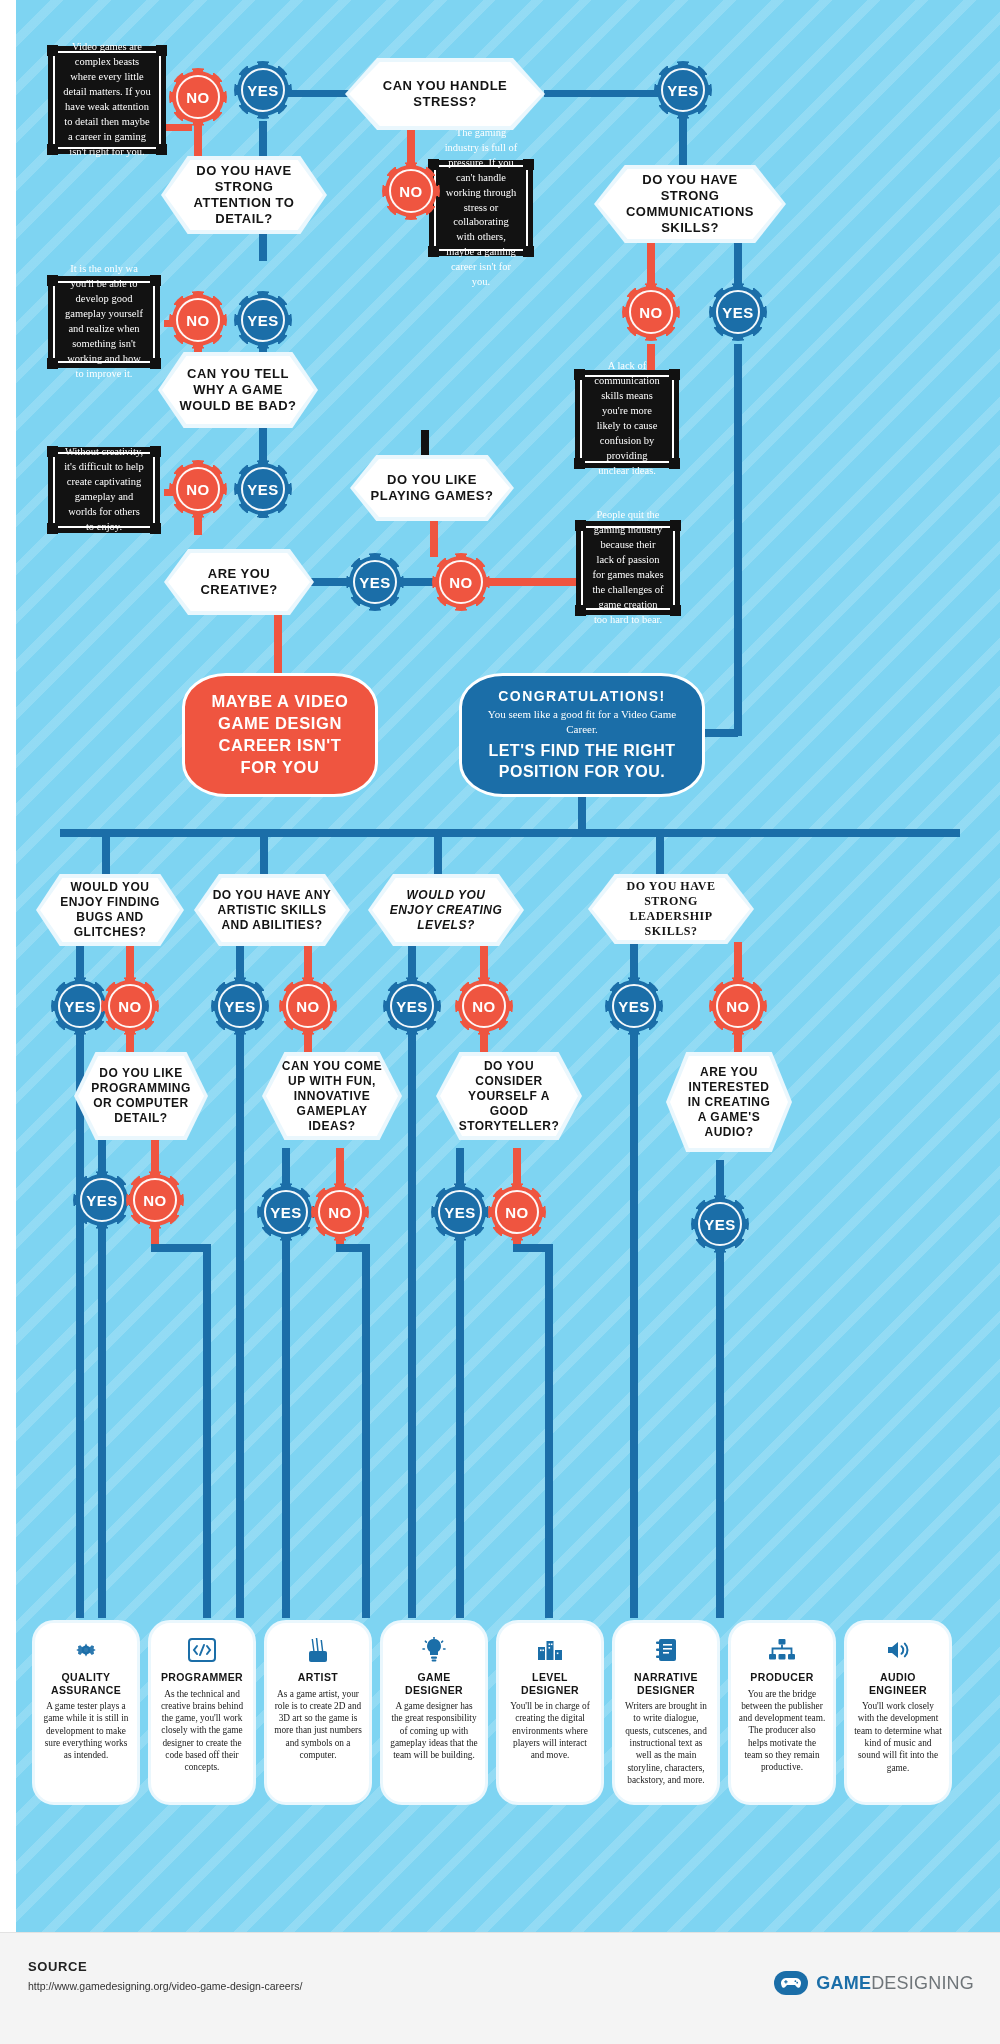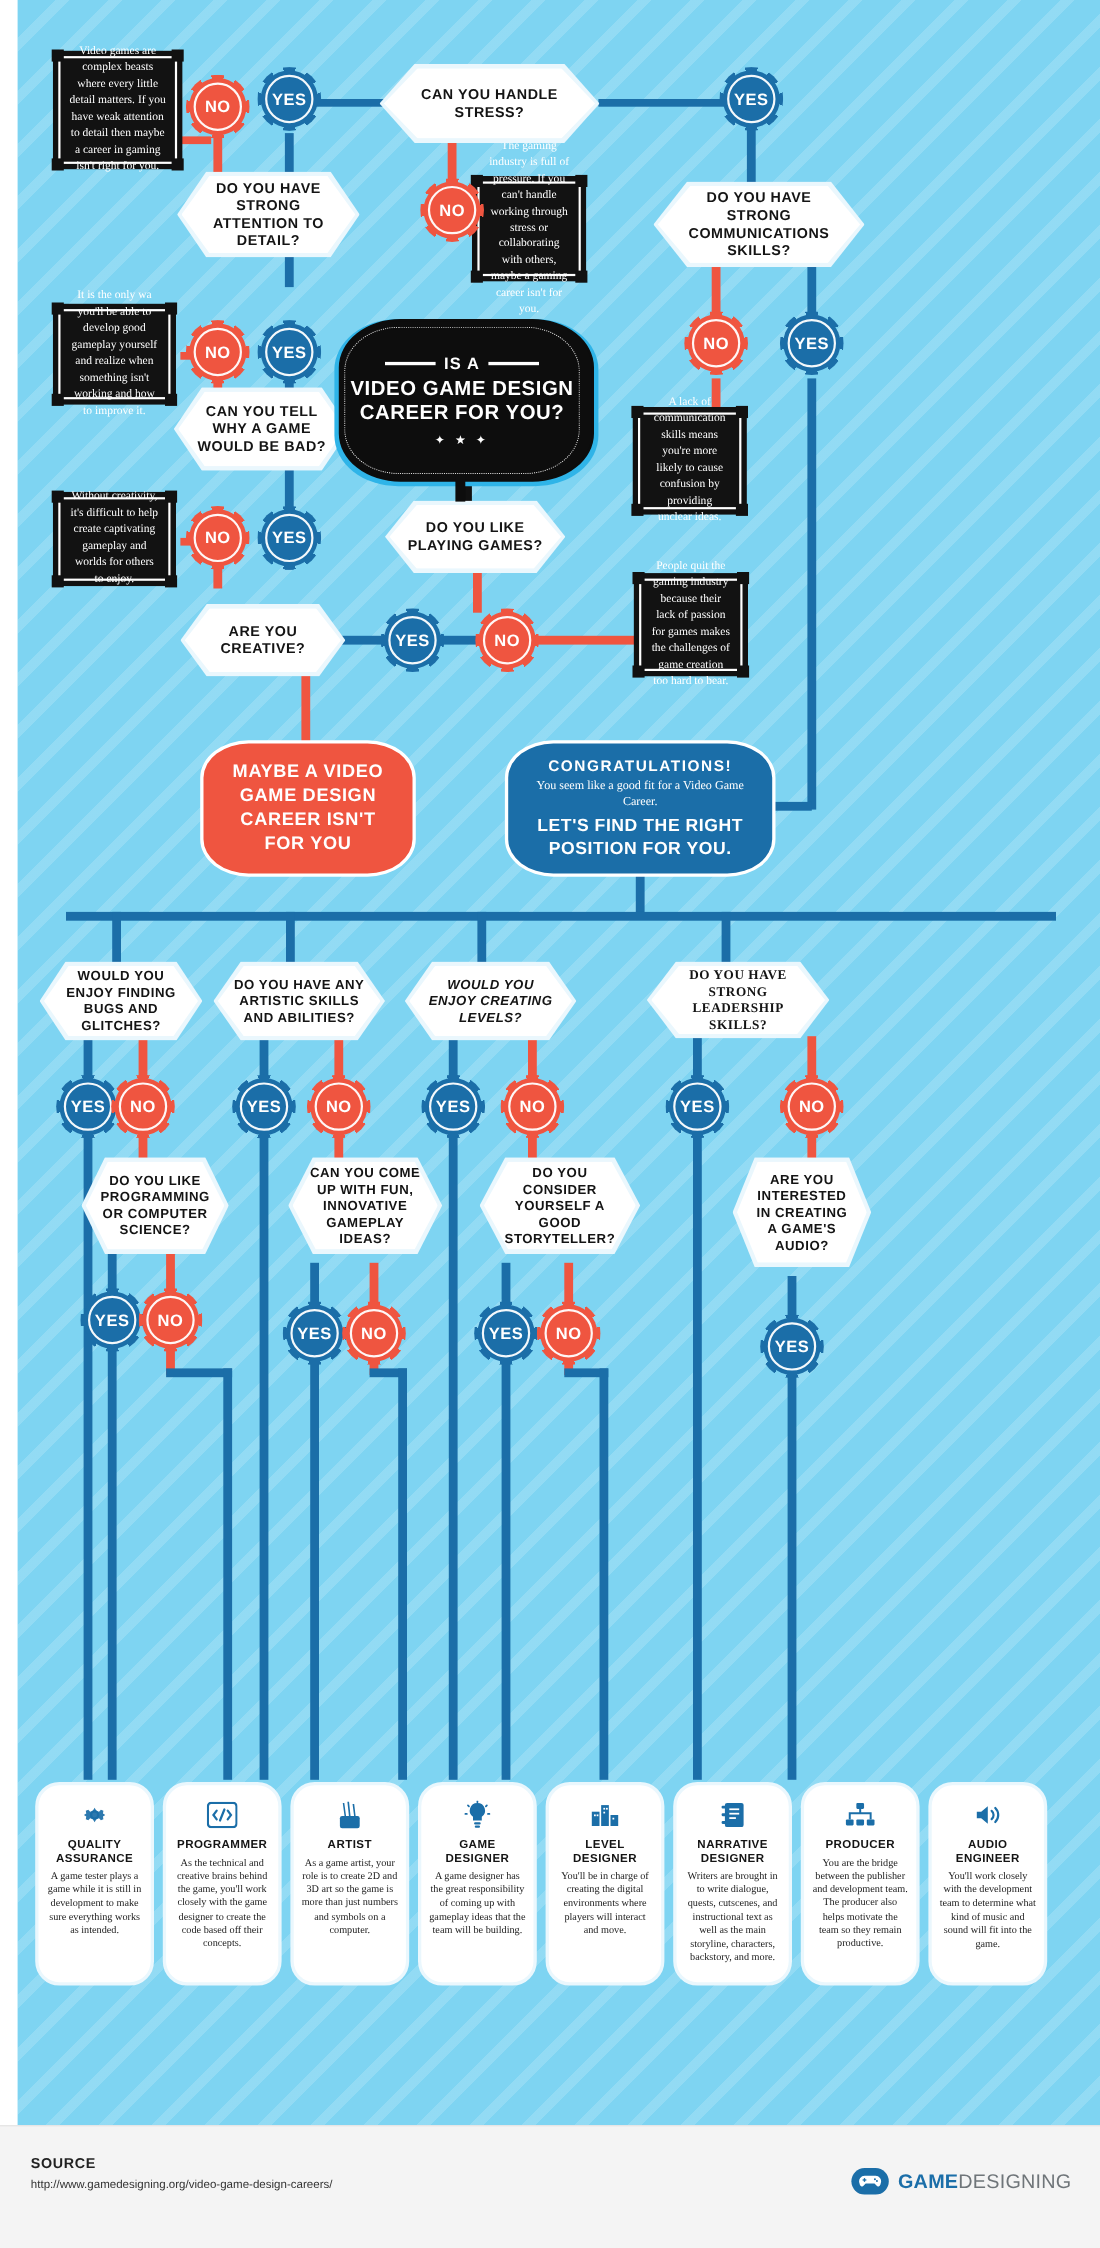--- a/index.html
+++ b/index.html
@@ -379,36 +379,20 @@
       <div class="scal"></div>
       <div class="rim"></div>
       <span>YES</span>
     </div>
   <div class="badge no" style="left:419px;top:556px;">
       <div class="scal"></div>
       <div class="rim"></div>
       <span>NO</span>
     </div>
 
-  <div id="title-badge">
-    <div class="glow"></div>
-    <div class="body"></div>
-    <div class="cone"></div>
-    <div class="inner">
-      <div class="dots"></div>
-      <div class="t-l1">
-        <span class="rule"></span>
-        <span>IS A</span>
-        <span class="rule"></span>
-      </div>
-      <div class="t-l2">VIDEO GAME DESIGN</div>
-      <div class="t-l3">CAREER FOR YOU?</div>
-      <div class="t-stars">✦ ★ ✦</div>
-    </div>
-  </div>
 
   <div class="outcome" id="outcome-no" style="left:166px;top:673px;width:196px;height:124px;">
     <div class="shape">
         <div class="oc-big">MAYBE A VIDEO GAME DESIGN CAREER ISN'T FOR YOU</div>
       </div>
   </div>
 
   <div class="outcome" id="outcome-yes" style="left:443px;top:673px;width:246px;height:124px;">
     <div class="shape">
       <div class="oc-head">CONGRATULATIONS!</div>
@@ -477,21 +461,21 @@
     <div class="shell"></div>
       <div class="inner" style="font-size:12px;font-style:italic;">WOULD YOU ENJOY CREATING LEVELS?</div>
   </div>
   <div class="qwrap" style="left:572px;top:874px;width:166px;height:70px;font-family:Liberation Serif, serif;">
     <div class="shell"></div>
       <div class="inner" style="font-size:12px;">DO YOU HAVE STRONG LEADERSHIP SKILLS?</div>
   </div>
 
   <div class="qwrap" style="left:58px;top:1052px;width:134px;height:88px;">
     <div class="shell"></div>
-      <div class="inner" style="font-size:12px;">DO YOU LIKE PROGRAMMING OR COMPUTER SCIENCE?</div>
+      <div class="inner" style="font-size:12px;">DO YOU LIKE PROGRAMMING OR COMPUTER DETAIL?</div>
   </div>
   <div class="qwrap" style="left:246px;top:1052px;width:140px;height:88px;">
     <div class="shell"></div>
       <div class="inner" style="font-size:12px;">CAN YOU COME UP WITH FUN, INNOVATIVE GAMEPLAY IDEAS?</div>
   </div>
   <div class="qwrap" style="left:420px;top:1052px;width:146px;height:88px;">
     <div class="shell"></div>
       <div class="inner" style="font-size:12px;">DO YOU CONSIDER YOURSELF A GOOD STORYTELLER?</div>
   </div>
   <div class="qwrap" style="left:650px;top:1052px;width:126px;height:100px;">

